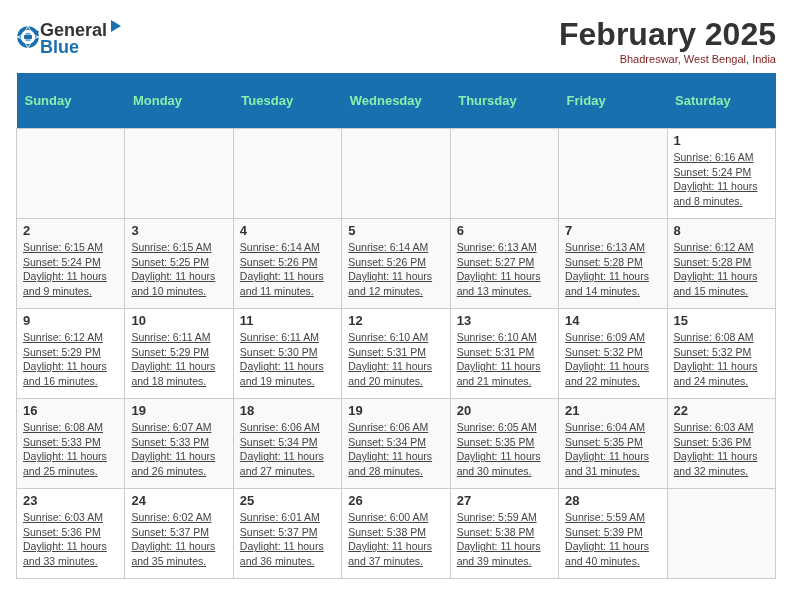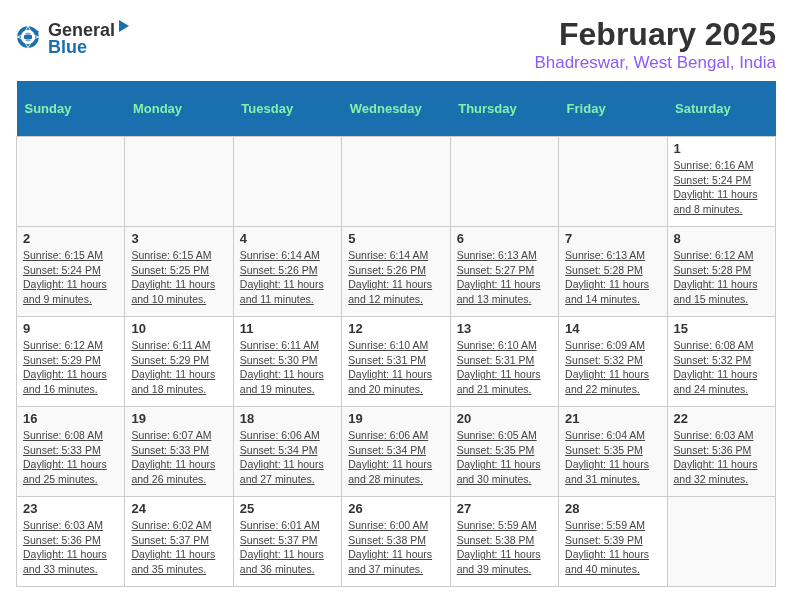--- a/index.html
+++ b/index.html
@@ -12,37 +12,37 @@
     }
     .header-area {
       display: flex;
       justify-content: space-between;
       align-items: flex-start;
       margin-bottom: 8px;
     }
     .logo {
       display: flex;
       align-items: center;
-      gap: 8px;
+      gap: 0;
     }
     .logo-icon {
       width: 24px;
       height: 24px;
     }
     .title-area {
       text-align: right;
     }
     .main-title {
       font-size: 32px;
       font-weight: bold;
       color: #333;
     }
     .sub-title {
-      font-size: 17px;
-      color: #8b5cf6;
+      font-size: 11px;
+      color: #7f1d1d;
       margin-left: 20px;
     }
     table {
       width: 100%;
       border-collapse: collapse;
       font-size: 11px;
     }
     .day-header {
       background: #1a6faf;
       color: #86efac;

